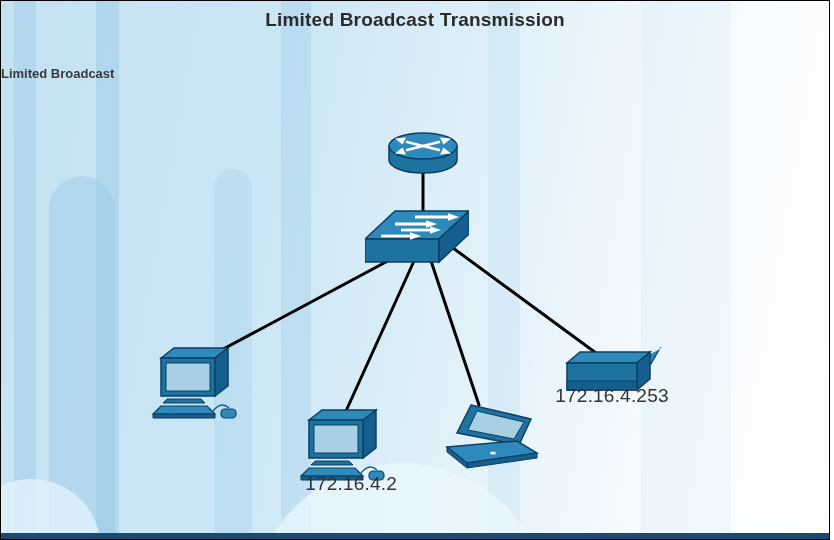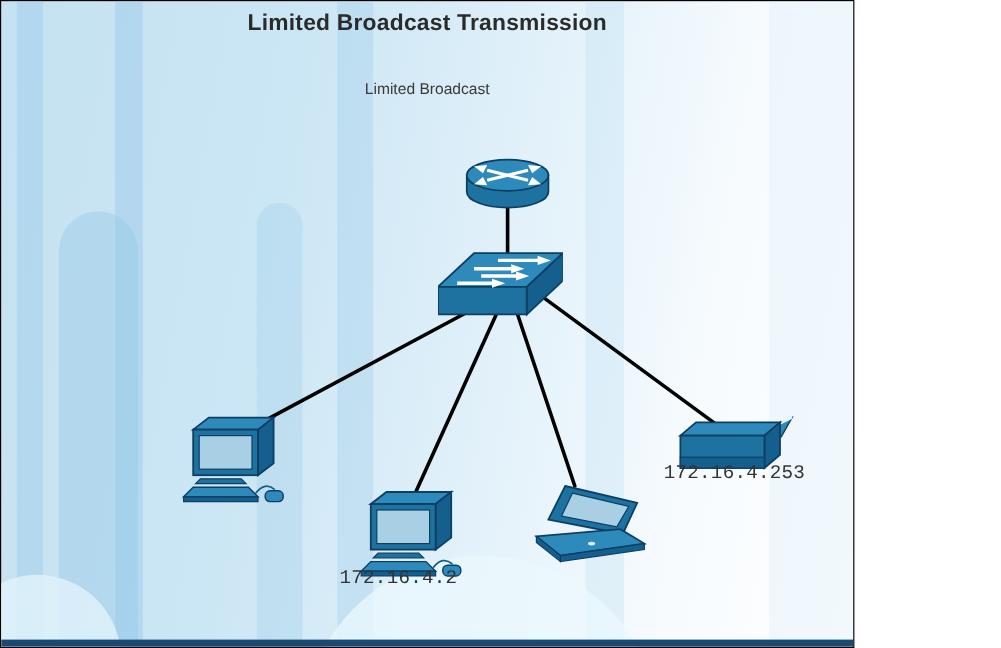--- a/index.html
+++ b/index.html
@@ -1,19 +1,19 @@
 <!DOCTYPE html>
 <html><head>
 <meta charset="utf-8">
 <style>
   html, body { margin: 0; padding: 0; background: #fff; }
   * { box-sizing: border-box; }
   .stage {
     position: relative;
-    width: 712px;
+    width: 830px;
     height: 540px;
     border: 1px solid #000;
     overflow: hidden;
     font-family: "Liberation Sans", sans-serif;
     background: linear-gradient(100deg, #c5e2f2 0%, #cbe6f4 32%, #e2f1fa 58%, #f7fbfe 80%, #ffffff 100%);
   }
   
   .bg-shape { position: absolute; pointer-events: none; }
   .stripe1 { left: 13px; top: 0; width: 22px; height: 100%; background: rgba(150,200,232,0.40); }
   .stripe2 { left: 95px; top: 0; width: 23px; height: 100%; background: rgba(150,200,232,0.45); }
@@ -26,29 +26,30 @@
   .circleB { left: -40px; top: 478px; width: 140px; height: 140px; border-radius: 50%; background: rgba(225,243,251,0.8); }
   .bottom-bar { position: absolute; left: 0; bottom: 0; width: 100%; height: 6px; background: #1a4a72; z-index: 6; }
 
   .title {
     position: absolute; top: 8px; left: 0; width: 100%;
     text-align: center; font-size: 19px; font-weight: bold; color: #2b2b2b;
     z-index: 5; letter-spacing: 0.2px;
   }
   .annotation {
     position: absolute; top: 64px; left: 0; width: 100%;
-    text-align: center; font-size: 13px; line-height: 18px; color: #3a3a3a;
+    font-size: 13px; line-height: 18px; color: #3a3a3a;
     z-index: 5;
+    font-weight: bold;
   }
   .links-layer { position: absolute; left: 0; top: 0; width: 834px; height: 540px; z-index: 2; }
   .node { position: absolute; z-index: 3; }
   .node svg { display: block; }
   .node-label {
     position: absolute; z-index: 4; width: 130px; text-align: center;
-    font-size: 16px; color: #333; letter-spacing: 0.2px; font-family: Liberation Mono, monospace;
+    font-size: 19px; color: #333; letter-spacing: 0.2px;
   }
 </style>
 </head>
 <body>
 
 <div class="stage">
 
   <div class="bg-shape stripe1"></div>
   <div class="bg-shape stripe2"></div>
   <div class="bg-shape stripe3"></div>
@@ -131,21 +132,21 @@
       <polygon points="64,17 77,7 77,45 64,55" fill="#145f8d" stroke="#0d3f63" stroke-width="1.5"></polygon>
       <rect x="10" y="17" width="54" height="38" fill="#1e729f" stroke="#0d3f63" stroke-width="1.5"></rect>
       <rect x="15" y="22" width="44" height="28" fill="#a9cfe5" stroke="#0d3f63" stroke-width="1"></rect>
       <polygon points="16,58 50,58 54,62 12,62" fill="#1e729f" stroke="#0d3f63" stroke-width="1"></polygon>
       <path d="M62,70 q8,-10 16,-3" fill="none" stroke="#145f8d" stroke-width="1.5"></path>
       <polygon points="10,65 56,65 64,73 2,73" fill="#2f8abc" stroke="#0d3f63" stroke-width="1.2"></polygon>
       <polygon points="2,73 64,73 64,77 2,77" fill="#145f8d" stroke="#0d3f63" stroke-width="1"></polygon>
       <rect x="70" y="68" width="15" height="9" rx="4" fill="#2f8abc" stroke="#0d3f63" stroke-width="1.2"></rect>
     </svg>
   </div>
-  <div class="node-label" style="left:266px; top:472px;">172.16.4.2</div>
+  <div class="node-label" style="left:266px; top:472px;text-align:right;">172.16.4.2</div>
 
   <div class="node" style="left:440px; top:396px;">
     <svg width="104" height="78" viewBox="0 0 104 78">
       <polygon points="30,8 90,22 78,48 16,36" fill="#1e729f" stroke="#0d3f63" stroke-width="1.5"></polygon>
       <polygon points="36,14 83,25 73,42 27,33" fill="#a9cfe5" stroke="#0d3f63" stroke-width="1"></polygon>
       <polygon points="6,50 76,44 96,56 26,66" fill="#2f8abc" stroke="#0d3f63" stroke-width="1.5"></polygon>
       <polygon points="26,66 96,56 96,61 26,71" fill="#145f8d" stroke="#0d3f63" stroke-width="1"></polygon>
       <polygon points="6,50 26,66 26,71 6,55" fill="#145f8d" stroke="#0d3f63" stroke-width="1"></polygon>
       <ellipse cx="52" cy="56" rx="3" ry="1.6" fill="#d9ecf7"></ellipse>
     </svg>

